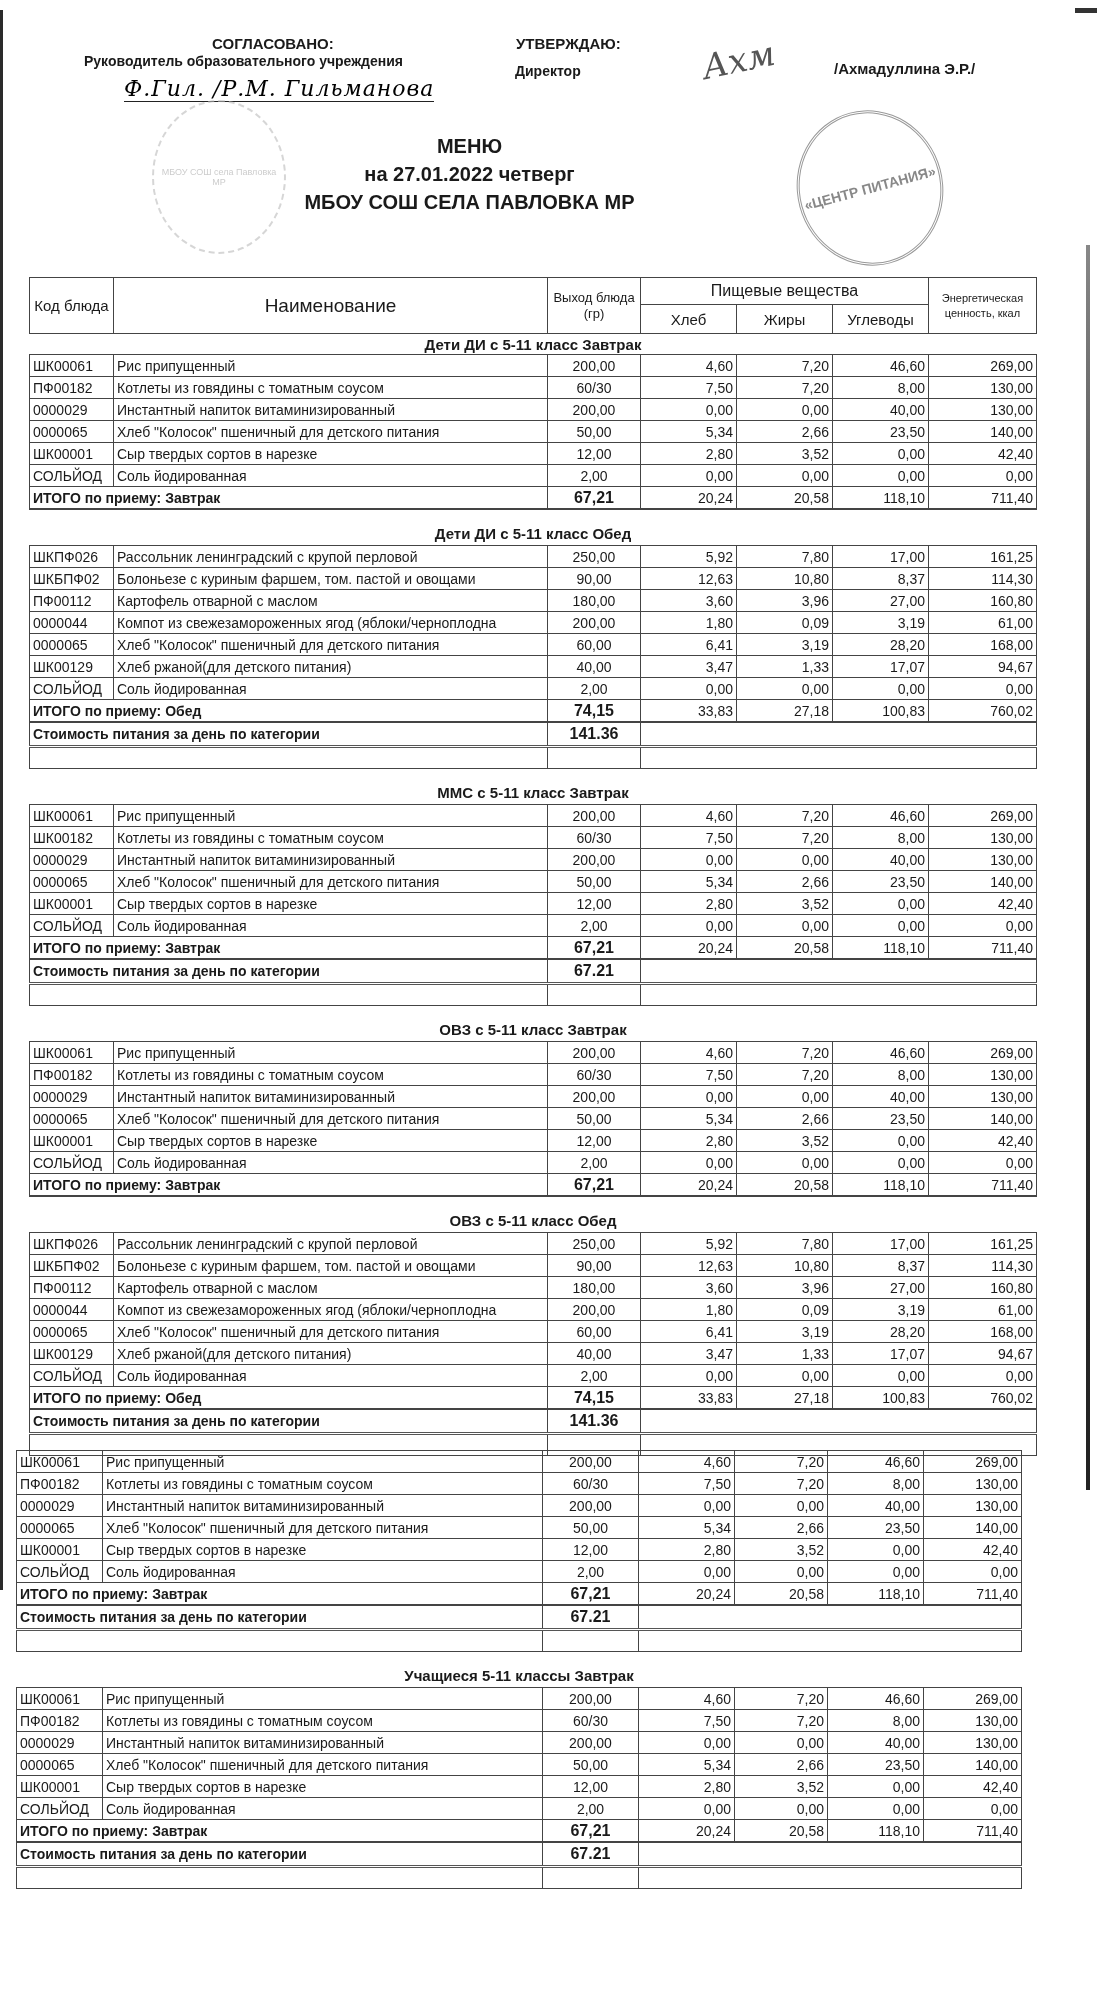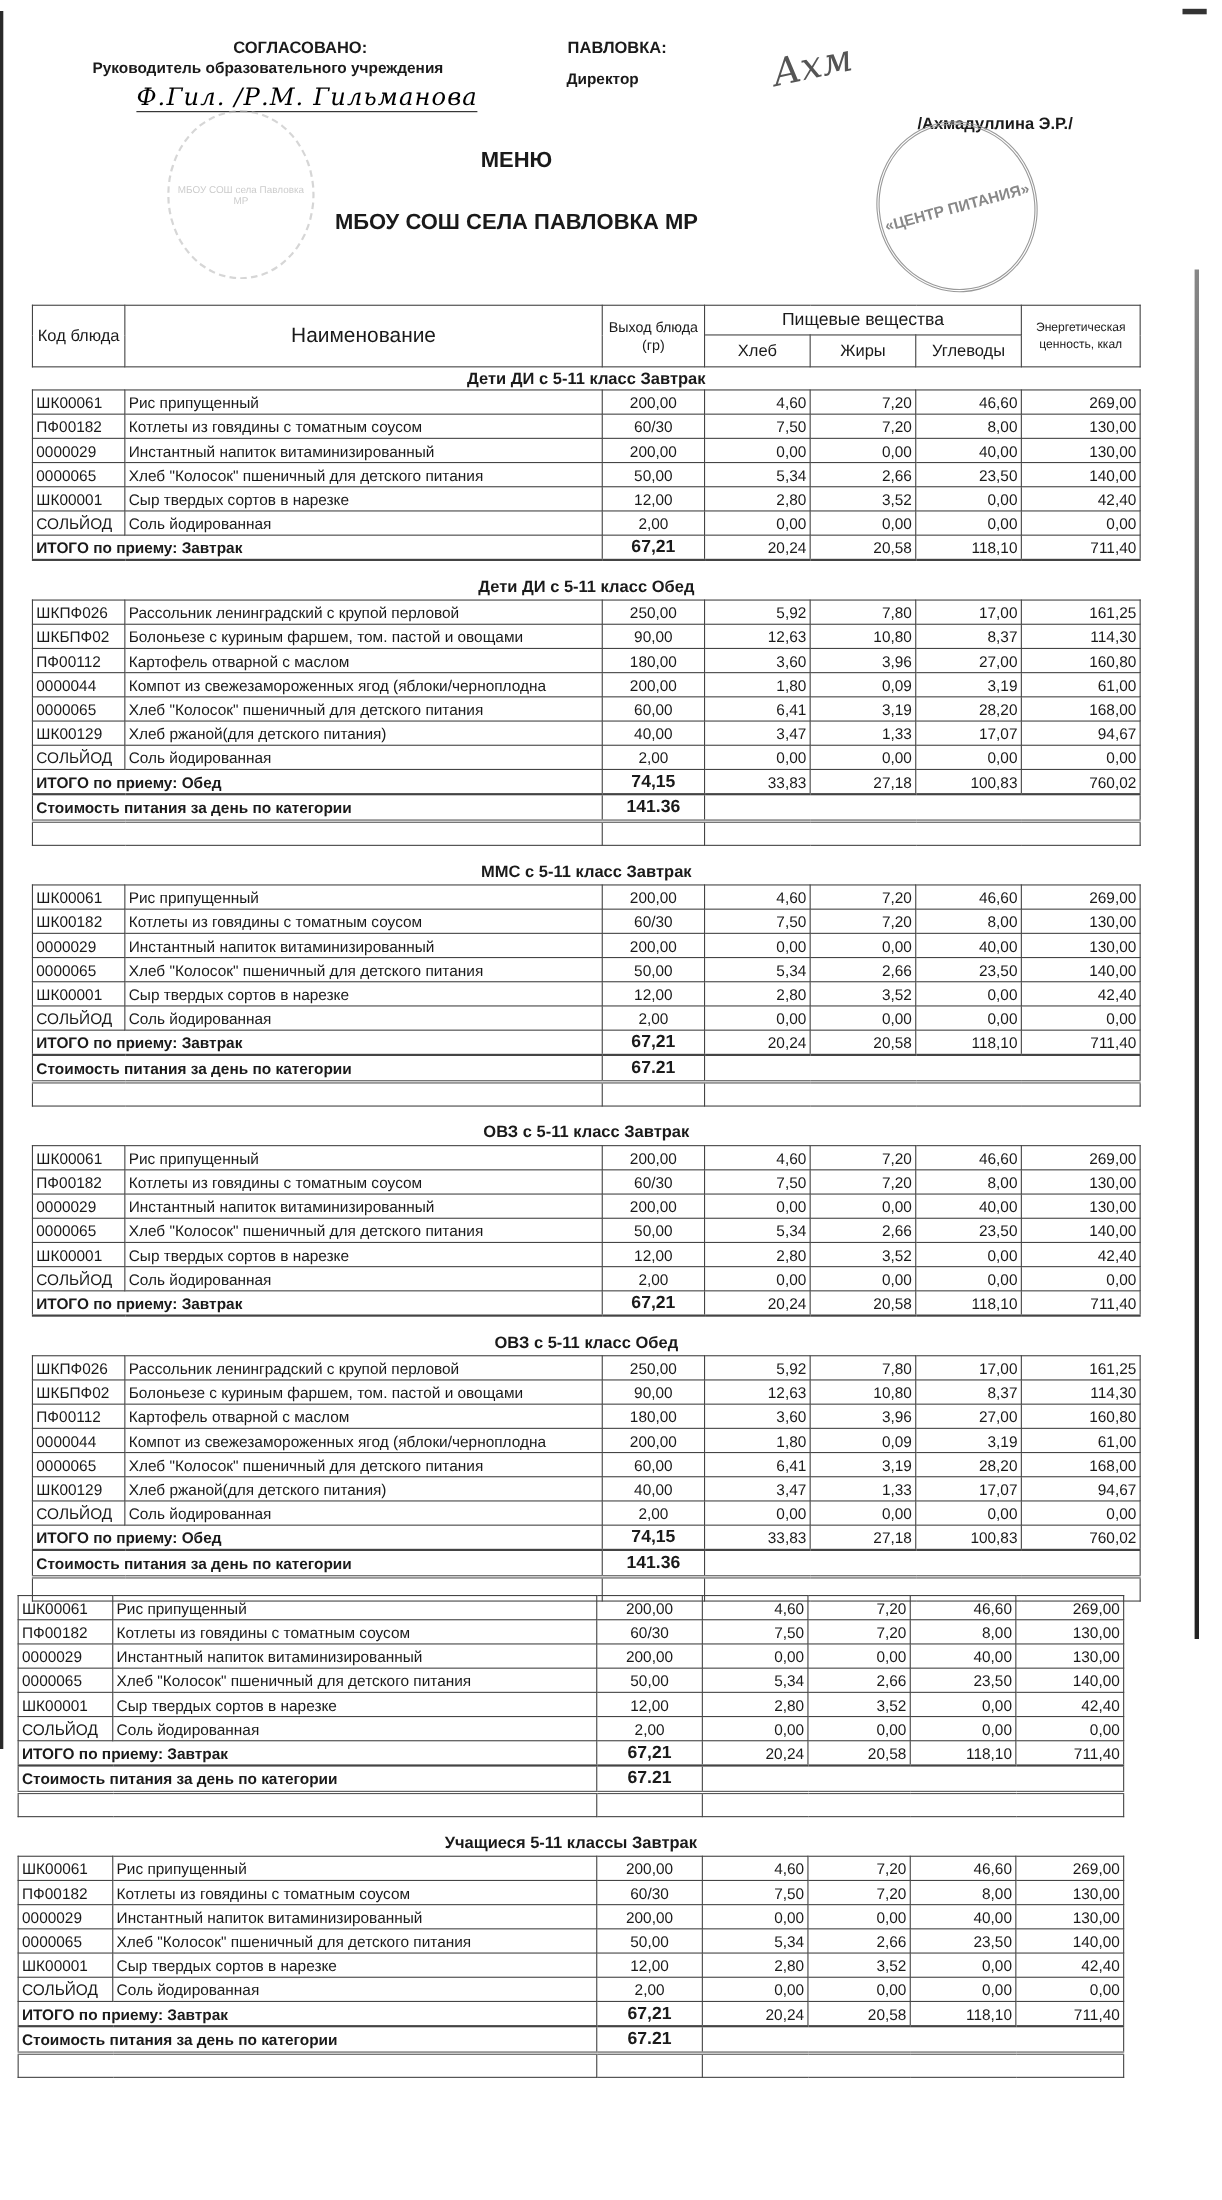--- a/index.html
+++ b/index.html
@@ -13,21 +13,21 @@
   .header { position: absolute; left: 12px; top: 0; width: 1111px; height: 270px; }
   .agreed-title { position: absolute; left: 200px; top: 35px; font-weight: bold; font-size: 15px; }
   .agreed-role { position: absolute; left: 72px; top: 53px; font-weight: bold; font-size: 14px; }
   .signature-left { position: absolute; left: 112px; top: 76px; font-family: "DejaVu Serif", serif;
                     font-style: italic; font-size: 22px; color: #000000; border-bottom: 1.5px solid #222;
                     letter-spacing: 1px; }
   .approve-title { position: absolute; left: 504px; top: 35px; font-weight: bold; font-size: 15px; }
   .approve-role { position: absolute; left: 503px; top: 63px; font-weight: bold; font-size: 14px; }
   .signature-right { position: absolute; left: 690px; top: 40px; font-family: "DejaVu Serif", serif;
                      font-style: italic; font-size: 34px; color: #555; transform: rotate(-12deg); }
-  .director-name { position: absolute; left: 822px; top: 60px; font-weight: bold; font-size: 15px; margin-top: 44px; }
+  .director-name { position: absolute; left: 822px; top: 60px; font-weight: bold; font-size: 15px; }
 
   .stamp { position: absolute; border-radius: 50%; border: 2px dashed #bbb; color: #aaa;
            display: flex; align-items: center; justify-content: center; text-align: center; }
   .stamp-left { left: 140px; top: 100px; width: 130px; height: 150px; font-size: 9px; opacity: .6; }
   .stamp-right { left: 785px; top: 110px; width: 140px; height: 150px; font-weight: bold; font-size: 14px;
                  border: 3px double #999; color: #888; transform: rotate(-15deg); }
 
   .doc-title { position: absolute; left: 0; width: 915px; text-align: center; font-weight: bold; }
   .doc-title.t1 { top: 135px; font-size: 20px; }
   .doc-title.t2 { top: 163px; font-size: 20px; }
@@ -57,26 +57,27 @@
 
 <div class="scan-edge-left"></div>
 <div class="scan-mark-top"></div>
 <div class="scan-edge-right"></div>
 
 <div class="header">
   <div class="agreed-title">СОГЛАСОВАНО:</div>
   <div class="agreed-role">Руководитель образовательного учреждения</div>
   <div class="signature-left">Ф.Гил. /Р.М. Гильманова</div>
   <div class="stamp stamp-left">МБОУ СОШ села Павловка МР</div>
-  <div class="approve-title">ПАВЛОВКА:</div>
+  <div class="approve-title">УТВЕРЖДАЮ:</div>
   <div class="approve-role">Директор</div>
   <div class="signature-right">Ахм</div>
   <div class="director-name">/Ахмадуллина Э.Р./</div>
   <div class="stamp stamp-right">«ЦЕНТР ПИТАНИЯ»</div>
   <div class="doc-title t1">МЕНЮ</div>
+  <div class="doc-title t2">на 27.01.2022  четверг</div>
   <div class="doc-title t3">МБОУ СОШ СЕЛА ПАВЛОВКА МР</div>
 </div>
 
 <table id="main-table" style="left:29px; top:277px; width:1007px;">
   <colgroup>
     <col style="width:84px">
       <col style="width:434px">
       <col style="width:93px">
     <col style="width:96px">
       <col style="width:96px">

